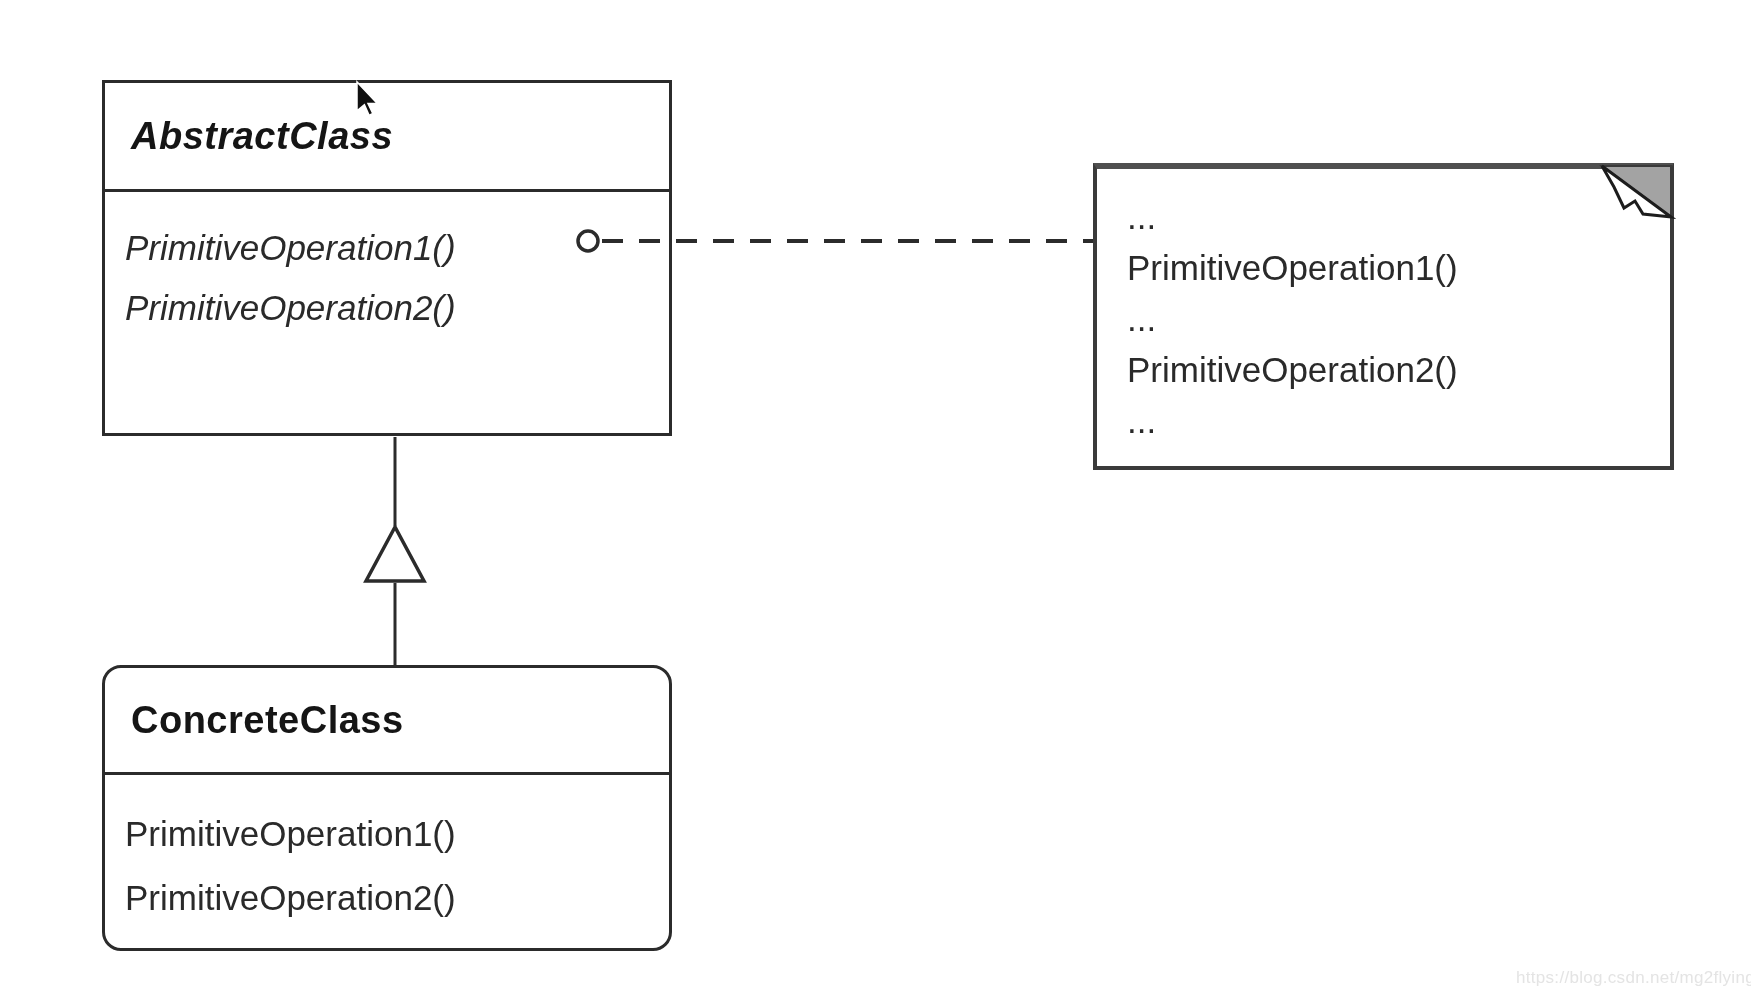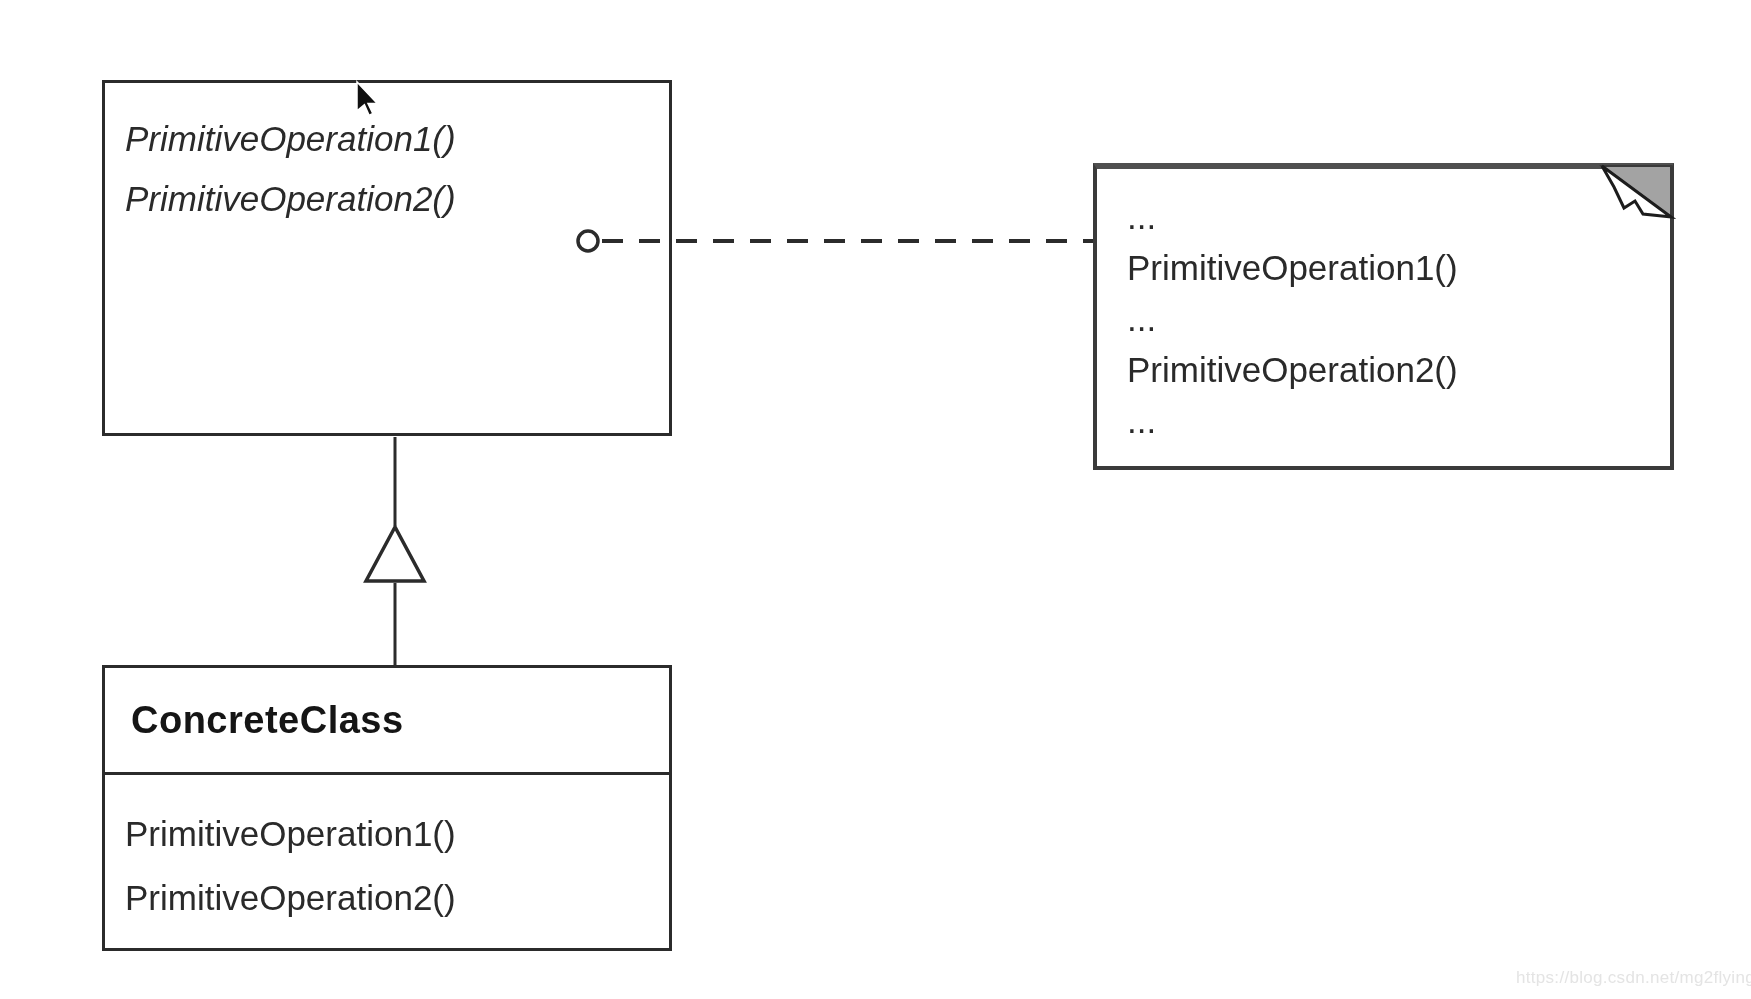--- a/index.html
+++ b/index.html
@@ -43,21 +43,21 @@
     font-size: 35px;
     color: #2a2a2a;
     white-space: nowrap;
   }
   .it { font-style: italic; }
 
   #abstract-box { left: 102px; top: 80px;  width: 570px; height: 356px; }
   #abstract-box .titlesec { height: 109px; padding-top: 32px; }
   #abstract-box .methods  { padding-top: 26px; line-height: 60px; }
 
-  #concrete-box { left: 102px; top: 665px; width: 570px; height: 286px; }
+  #concrete-box { left: 102px; top: 665px; width: 570px; height: 286px; border-radius: 19px; }
   #concrete-box .titlesec { height: 107px; padding-top: 31px; }
   #concrete-box .methods  { padding-top: 27px; line-height: 64px; }
 
   
   .notebox {
     position: absolute;
     left: 1093px; top: 163px;
     width: 581px; height: 307px;
     box-sizing: border-box;
     border: 4px solid #3a3a3a;
@@ -97,20 +97,23 @@
     letter-spacing: 0.3px;
     white-space: nowrap;
   }
 </style>
 </head>
 <body>
 
 <div class="canvas">
 
   <div class="classbox" id="abstract-box">
+    <div class="titlesec">
+      <span class="title it">AbstractClass</span>
+    </div>
     <div class="methods">
       <div class="m it">PrimitiveOperation1()</div>
       <div class="m it">PrimitiveOperation2()</div>
     </div>
   </div>
 
   <div class="classbox" id="concrete-box">
     <div class="titlesec">
       <span class="title">ConcreteClass</span>
     </div>

